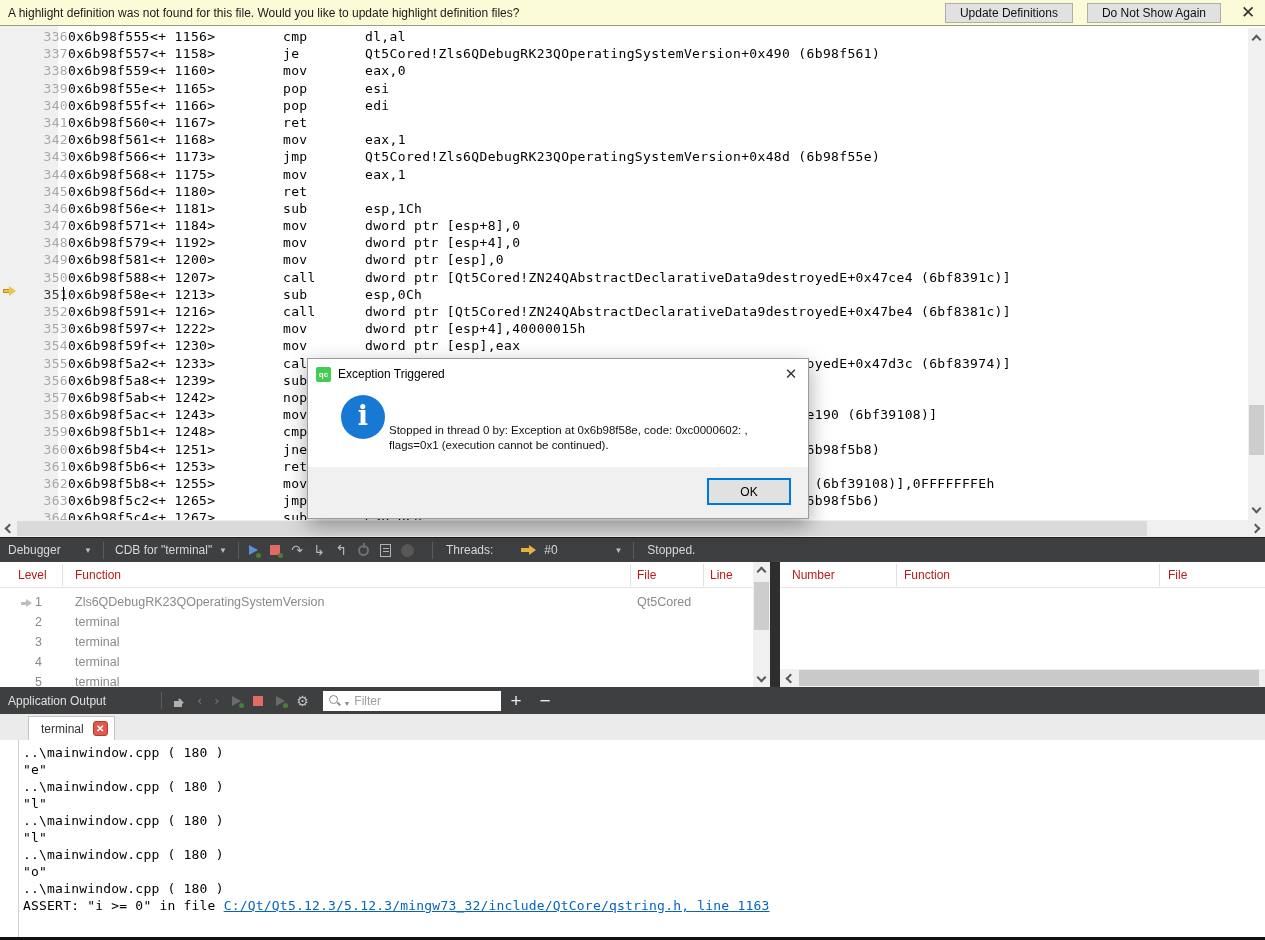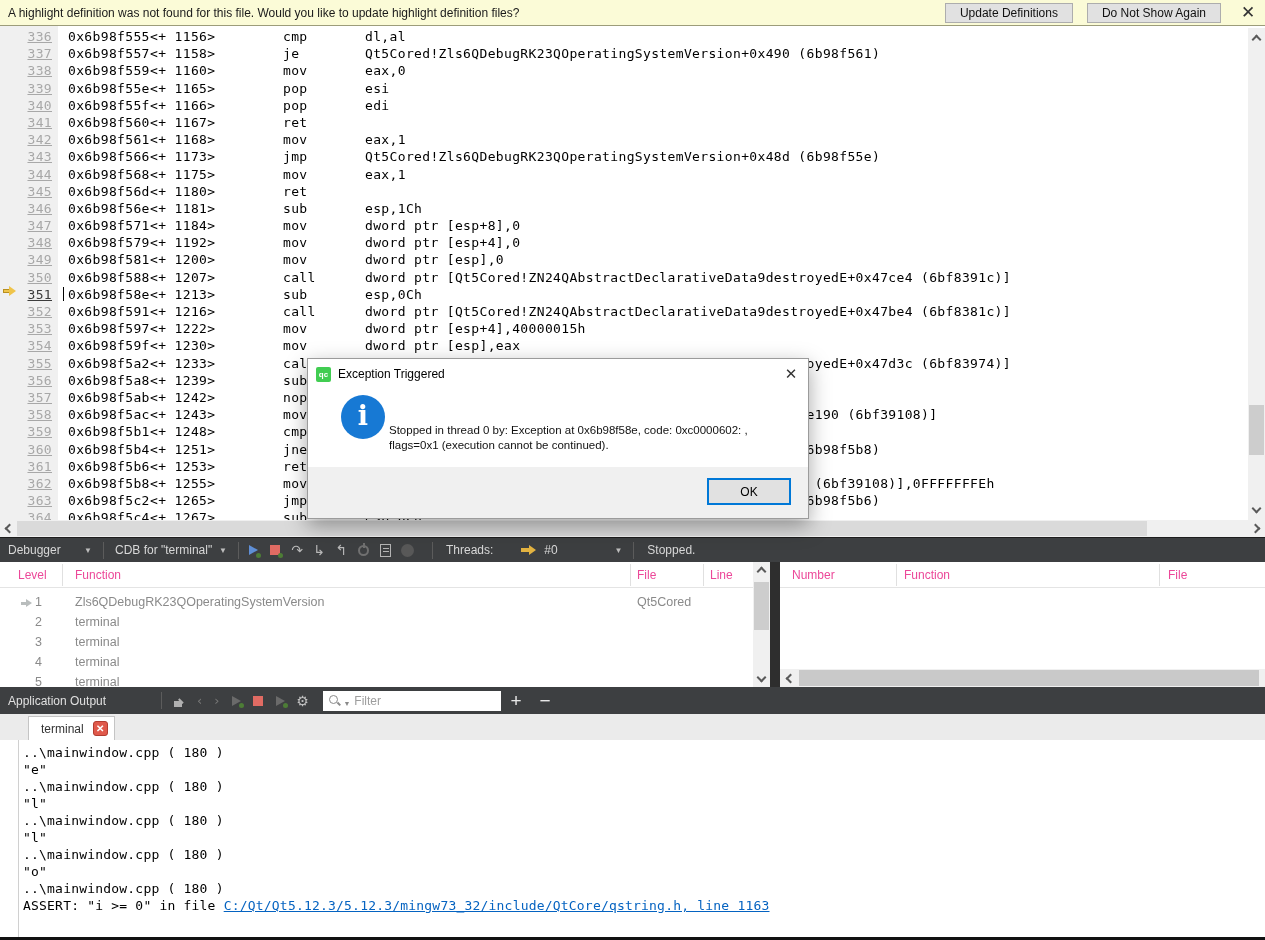--- a/index.html
+++ b/index.html
@@ -15,21 +15,21 @@
     color:#111; padding:0 14px; margin-right:14px; font-family:"Liberation Sans",sans-serif; }
   .notif-x { width:26px; font-size:17px; color:#333; text-align:center; cursor:default; margin-right:4px; }
 
   
   .editor { position:absolute; left:0; top:26px; width:1265px; height:494px; background:#fff; overflow:hidden; }
   .gutter { position:absolute; left:0; top:0; width:58px; height:494px; background:#f0f0f0; }
   .dlines { position:absolute; left:0; top:3px; width:1265px;
     font-family:"DejaVu Sans Mono","Liberation Mono",monospace; font-size:13px; letter-spacing:.35px; }
   .dline { position:relative; height:17.2px; white-space:pre; }
   .dline span { position:absolute; top:0; color:#000; }
-  .ln  { left:0; width:52px; text-align:right; color:#a8a8a8 !important;text-decoration:underline; }
+  .ln  { left:16px; width:52px; text-align:right; color:#a8a8a8 !important; }
   .cur .ln { color:#3c3c3c !important; }
   .addr { left:68px; } .off { left:150px; } .mn { left:283px; } .ops { left:365px; }
   .ip { position:absolute; left:3px; top:4px; width:14px; height:9px; }
   .ip .bar { position:absolute; left:0; top:2.5px; width:7px; height:4px; background:#efc44a; border:1px solid #b88f1e; border-right:none; }
   .ip .tri { position:absolute; left:6px; top:-0.5px; width:0; height:0;
     border-top:5px solid transparent; border-bottom:5px solid transparent; border-left:7px solid #efc44a; }
   .caret { position:absolute; left:63px; top:2px; width:1px; height:14px; background:#000; }
 
   
   .sb { position:absolute; background:#f0f0f0; }
@@ -61,21 +61,21 @@
   .yarrow { position:relative; width:15px; height:10px; margin:0 6px; }
   .yarrow .bar { position:absolute; left:0; top:3px; width:8px; height:4px; background:#e3b341; }
   .yarrow .tri { position:absolute; left:8px; top:0; width:0; height:0;
     border-top:5px solid transparent; border-bottom:5px solid transparent; border-left:7px solid #e3b341; }
 
   
   .panels { position:absolute; left:0; top:562px; width:1265px; height:125px; background:#2e2e2e; }
   .stack-panel { position:absolute; left:0; top:0; width:770px; height:125px; background:#fff; overflow:hidden; }
   .bp-panel { position:absolute; left:780px; top:0; width:485px; height:125px; background:#fff; overflow:hidden;padding-left:36px; }
   .phead { position:absolute; top:0; left:0; right:0; height:26px; border-bottom:1px solid #e4e4e4;
-    font-size:12px; color:#ec4899; }
+    font-size:12px; color:#b91c1c; }
   .phead span { position:absolute; top:6px; }
   .pcol { position:absolute; top:2px; width:1px; height:22px; background:#e0e0e0; }
   .stk-rows { position:absolute; left:0; top:30px; width:750px; }
   .srow { position:relative; height:20px; font-size:12.5px; color:#8a8a8a; }
   .srow .lvl { position:absolute; left:0; width:42px; text-align:right; top:3px; }
   .srow .fn  { position:absolute; left:75px; top:3px; }
   .srow .fl  { position:absolute; left:637px; top:3px; }
   .sarrow { position:absolute; left:21px; top:8px; width:12px; height:8px; }
   .sarrow .bar { position:absolute; left:0; top:2px; width:6px; height:3px; background:#b9bdbd; }
   .sarrow .tri { position:absolute; left:5px; top:-1px; width:0; height:0;

